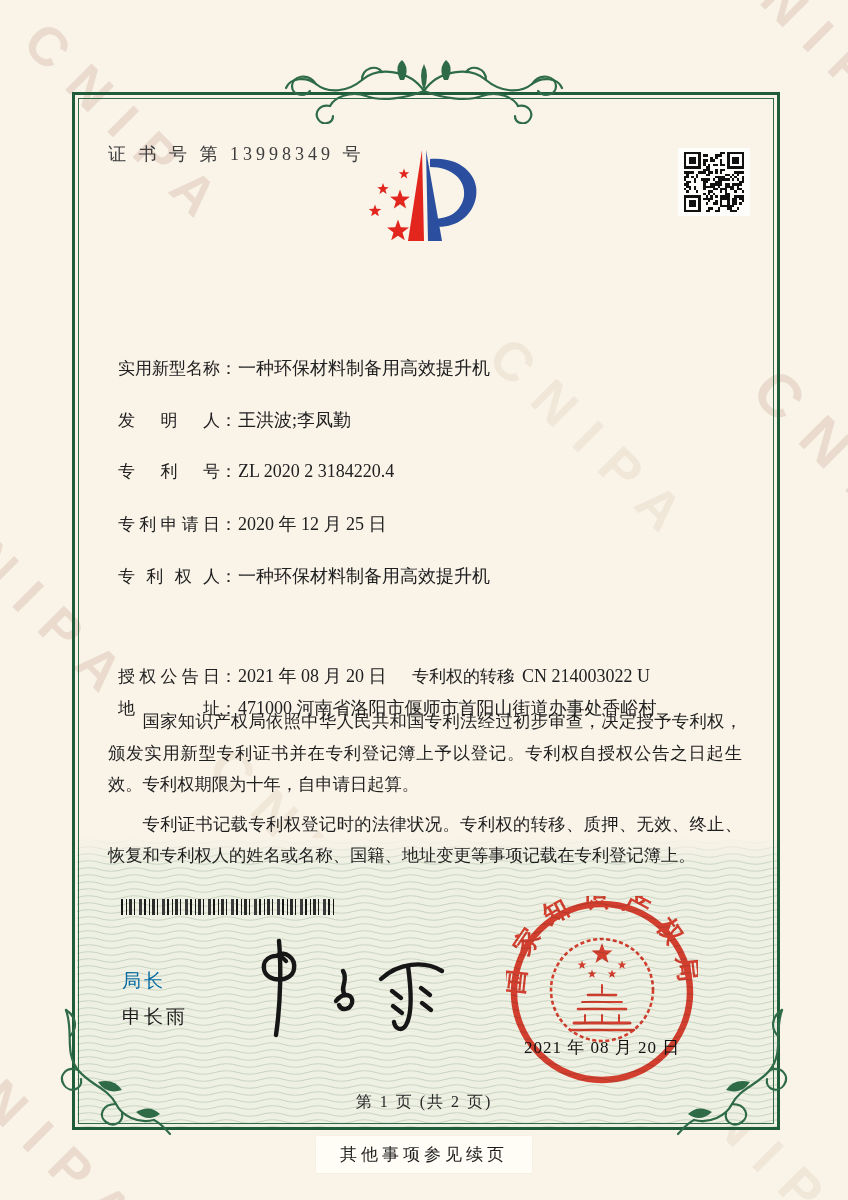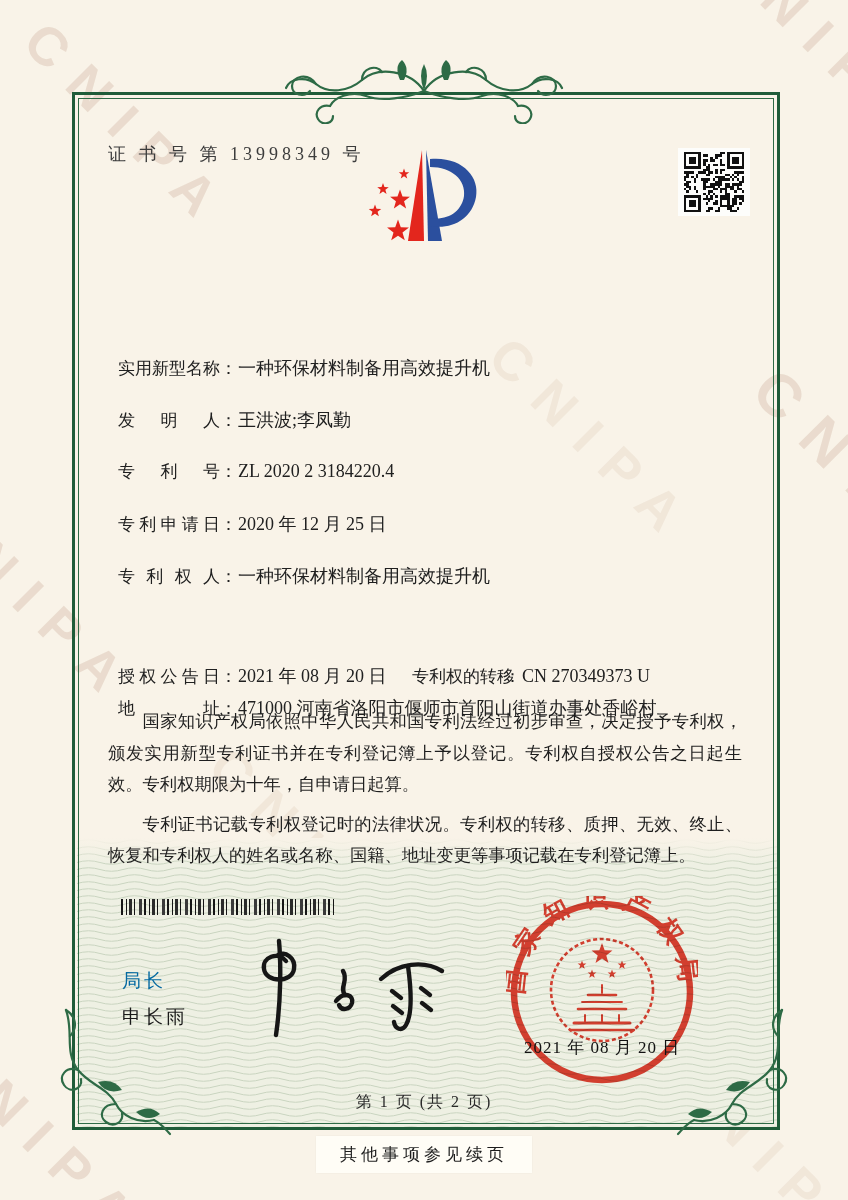--- a/index.html
+++ b/index.html
@@ -373,21 +373,21 @@
   <div class="frow" style="top:512px;">
     <span class="flabel">专利申请日</span><span class="fcolon">：</span><span class="fvalue">2020 年 12 月 25 日</span>
   </div>
   <div class="frow" style="top:564px;">
     <span class="flabel">专利权人</span><span class="fcolon">：</span><span class="fvalue">一种环保材料制备用高效提升机</span>
   </div>
   <div class="frow" style="top:648px;margin-top:48px;">
     <span class="flabel">地址</span><span class="fcolon">：</span><span class="fvalue">471000 河南省洛阳市偃师市首阳山街道办事处香峪村</span>
   </div>
   <div class="frow" style="top:664px;">
-    <span class="flabel">授权公告日</span><span class="fcolon">：</span><span class="fvalue fixed">2021 年 08 月 20 日</span><span class="flabel2">专利权的转移</span><span class="fcolon">：</span><span class="fvalue">CN 270349373 U</span>
+    <span class="flabel">授权公告日</span><span class="fcolon">：</span><span class="fvalue fixed">2021 年 08 月 20 日</span><span class="flabel2">专利权的转移</span><span class="fcolon">：</span><span class="fvalue">CN 214003022 U</span>
   </div>
 
   <div class="body-text">
     <p>国家知识产权局依照中华人民共和国专利法经过初步审查，决定授予专利权，颁发实用新型专利证书并在专利登记簿上予以登记。专利权自授权公告之日起生效。专利权期限为十年，自申请日起算。</p>
     <p>专利证书记载专利权登记时的法律状况。专利权的转移、质押、无效、终止、恢复和专利权人的姓名或名称、国籍、地址变更等事项记载在专利登记簿上。</p>
   </div>
 
   <div class="barcode"></div>
 
   <div class="signer-title">局长</div>

